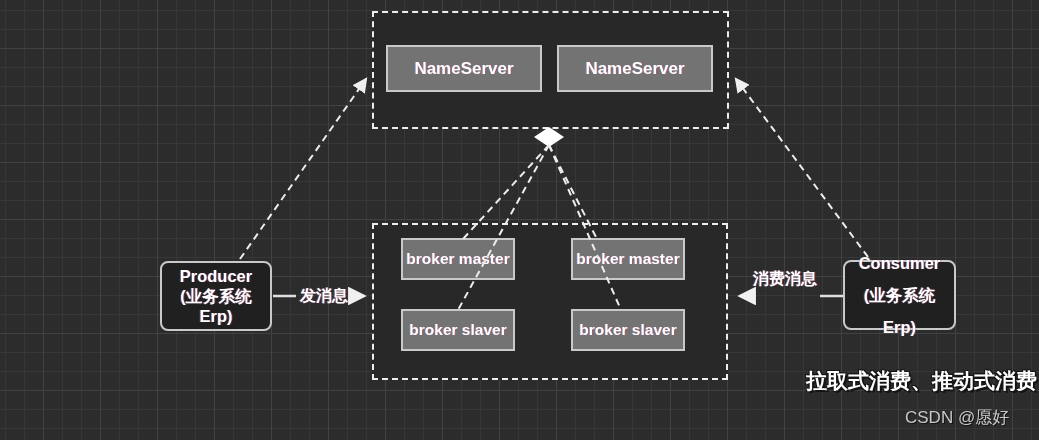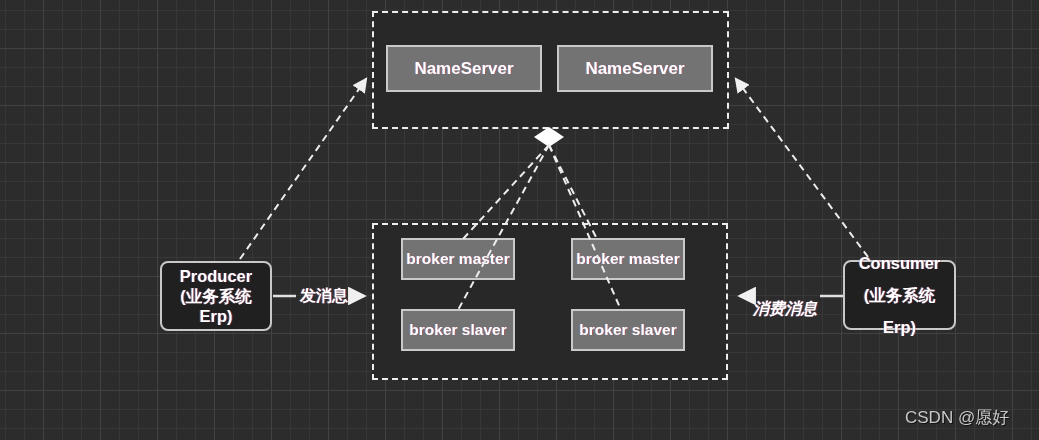--- a/index.html
+++ b/index.html
@@ -44,21 +44,21 @@
   #consumer{left:843px;top:260px;width:113px;height:70px;gap:12px;}
   svg#overlay{position:absolute;left:0;top:0;pointer-events:none;}
   .dash{stroke:#ededed;stroke-width:2;stroke-dasharray:7 5;fill:none;}
   .solid{stroke:#e0e0e0;stroke-width:2.5;fill:none;}
   .edge-label{
     position:absolute;color:#fff;font-weight:bold;font-size:16px;
     text-align:center;line-height:18px;
     text-shadow:1px 0 0 rgba(255,70,60,.45),-1px 0 0 rgba(90,150,255,.45);
   }
   #send-label{left:296px;top:287px;width:56px;}
-  #consume-label{left:751px;top:300px;width:68px;font-style:italic;}
+  #consume-label{left:751px;top:270px;width:68px;}
   .note{
     position:absolute;color:#fff;font-weight:bold;font-size:21px;
     white-space:nowrap;
     text-shadow:2px 2px 0 #141414,-1px -1px 0 #141414,1px -1px 0 #141414,-1px 1px 0 #141414;
   }
   #note-left-1{left:6px;top:381px;}
   #note-left-2{left:0;top:408px;width:400px;text-align:center;}
   #note-right{left:806px;top:367px;width:231px;text-align:center;}
   .code-hl{
     font-family:"DejaVu Sans Mono","Liberation Mono",monospace;
@@ -108,20 +108,21 @@
 
   <div class="node rounded" id="consumer">
     <span>Consumer</span>
     <span>(业务系统</span>
     <span>Erp)</span>
   </div>
 
   <div class="edge-label" id="send-label">发消息</div>
   <div class="edge-label" id="consume-label">消费消息</div>
 
+  <div class="note" id="note-right">拉取式消费、推动式消费</div>
 
   <div id="watermark">CSDN @愿好</div>
 
   <svg id="overlay" width="1039" height="440" viewBox="0 0 1039 440">
     <defs>
       <marker id="arrowW" viewBox="0 0 10 10" refX="8.5" refY="5" markerWidth="7.5" markerHeight="7.5" orient="auto">
         <path d="M0,0 L10,5 L0,10 z" fill="#f0f0f0"></path>
       </marker>
     </defs>
     <line class="dash" x1="240" y1="259" x2="366" y2="79" marker-end="url(#arrowW)"></line>

